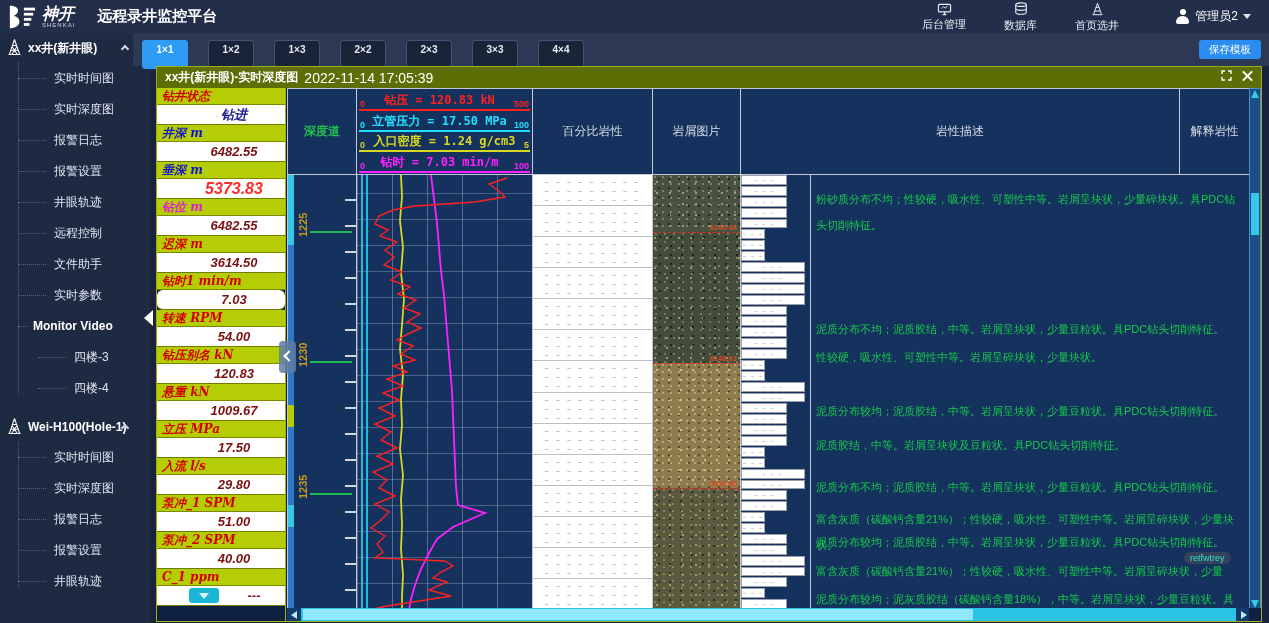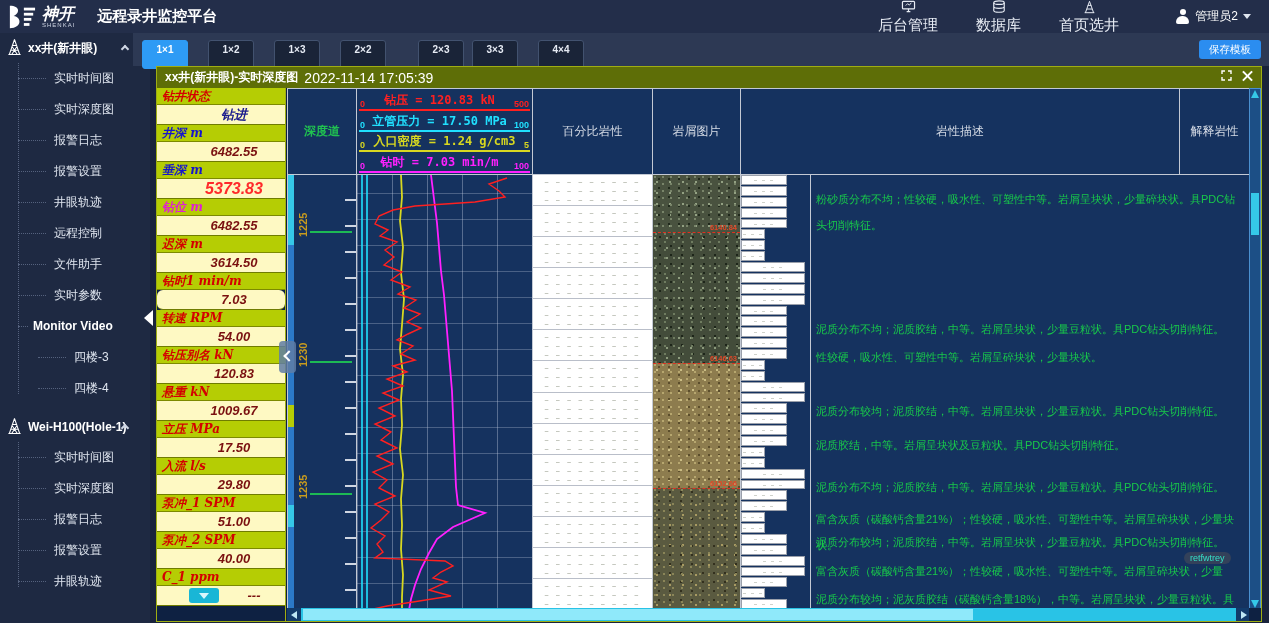--- a/index.html
+++ b/index.html
@@ -7,21 +7,21 @@
   .app{position:relative;width:1269px;height:623px;background:#19233b;overflow:hidden;}
 
   
   .hdr{position:absolute;left:0;top:0;width:1269px;height:33px;background:#232e4a;display:flex;align-items:center;}
   .logo{display:flex;align-items:center;margin-left:8px;}
   .logo-txt{margin-left:6px;line-height:1;}
   .logo-main{color:#fff;font-size:16px;font-weight:bold;font-style:italic;}
   .logo-sub{color:#cfd6e4;font-size:6px;letter-spacing:1px;}
   .hdr-title{color:#fff;font-size:15px;font-weight:bold;margin-left:22px;}
   .nav{position:absolute;right:150px;top:0;height:33px;display:flex;gap:38px;align-items:center;}
-  .nav-item{display:flex;flex-direction:column;align-items:center;color:#e8edf5;font-size:15px;line-height:1.1;cursor:pointer;}
+  .nav-item{display:flex;flex-direction:column;align-items:center;color:#e8edf5;font-size:11px;line-height:1.1;cursor:pointer;}
   .user{position:absolute;right:18px;top:0;height:33px;display:flex;align-items:center;gap:5px;color:#fff;font-size:12px;}
   .avatar{position:relative;width:15px;height:15px;}
   .avatar::before{content:"";position:absolute;left:4.5px;top:0;width:6px;height:6px;border-radius:50%;background:#fff;}
   .avatar::after{content:"";position:absolute;left:1px;top:7px;width:13px;height:8px;border-radius:6px 6px 2px 2px;background:#fff;}
   .tri-dn{width:0;height:0;border-left:4px solid transparent;border-right:4px solid transparent;border-top:5px solid #dfe5ef;}
 
   
   .sidebar{position:absolute;left:0;top:33px;width:150px;height:590px;background:#1e2942;overflow:hidden;}
   .grp{position:relative;}
   .grp-hdr{position:relative;height:30px;display:flex;align-items:center;color:#fff;font-size:12px;font-weight:bold;padding-left:28px;cursor:pointer;}
@@ -49,21 +49,21 @@
   .win-title-text{font-size:12px;font-weight:bold;}
   .win-time{font-size:14px;margin-left:6px;font-weight:normal;}
   .win-icons{position:absolute;right:8px;top:3px;display:flex;gap:10px;align-items:center;}
   .x-ico{position:relative;width:11px;height:11px;cursor:pointer;}
   .x-ico::before,.x-ico::after{content:"";position:absolute;left:-1px;top:5px;width:13px;height:2px;background:#fff;}
   .x-ico::before{transform:rotate(45deg);}.x-ico::after{transform:rotate(-45deg);}
 
   
   .params{position:absolute;left:0;top:21px;width:129px;bottom:0;border-right:1px solid #9fae12;overflow:hidden;background:#0e2142;}
   .p-label{height:17px;background:#b5cd04;font-family:"DejaVu Serif",serif;font-style:italic;font-weight:bold;font-size:12px;line-height:17px;padding-left:5px;border-bottom:1px solid #7c8a00;white-space:nowrap;}
-  .p-value{position:relative;height:20px;background:#fef9c3;color:#7a1010;font-style:italic;font-weight:bold;font-size:13px;line-height:20px;text-align:center;border-bottom:1px solid #6f7c00;white-space:nowrap;padding-left:26px;}
+  .p-value{position:relative;height:20px;background:#ffffff;color:#7a1010;font-style:italic;font-weight:bold;font-size:13px;line-height:20px;text-align:center;border-bottom:1px solid #6f7c00;white-space:nowrap;padding-left:26px;}
   .p-value.big{font-size:16px;color:#ff2a2a;}
   .p-drop{position:absolute;left:32px;top:2px;width:30px;height:15px;background:#19b6d6;border-radius:3px;cursor:pointer;}
   .p-drop::after{content:"";position:absolute;left:10px;top:5px;width:0;height:0;border-left:5px solid transparent;border-right:5px solid transparent;border-top:6px solid #d8f6fc;}
 
   
   .chart{position:absolute;left:130px;top:21px;right:0;bottom:0;overflow:hidden;}
   .c-hdr{position:absolute;left:0;top:0;height:87px;display:flex;}
   .hcell{border:1px solid #c3c9d4;border-left:none;background:#15325f;color:#d6dce6;font-size:12px;display:flex;align-items:center;justify-content:center;}
   .hcell:first-child{border-left:1px solid #c3c9d4;}
   .depth-hd{color:#20c050;font-weight:bold;}
@@ -202,21 +202,21 @@
       </div>
     </div>
   <div class="sb-tri"></div>
 
   <div class="toolbar">
     <div id="layout-buttons">
         <div class="lay-btn active" style="left: 9px;">1×1</div>
         <div class="lay-btn" style="left: 75px;">1×2</div>
         <div class="lay-btn" style="left: 141px;">1×3</div>
         <div class="lay-btn" style="left: 207px;">2×2</div>
-        <div class="lay-btn" style="left: 273px; margin-left: 12px;">2×3</div>
+        <div class="lay-btn" style="left: 273px;">2×3</div>
         <div class="lay-btn" style="left: 339px;">3×3</div>
         <div class="lay-btn" style="left: 405px;">4×4</div>
       </div>
     <div class="save-btn">保存模板</div>
   </div>
 
   <div class="win">
     <div class="win-title">
       <span class="win-title-text">xx井(新井眼)-实时深度图</span>
       <span class="win-time">2022-11-14 17:05:39</span>

